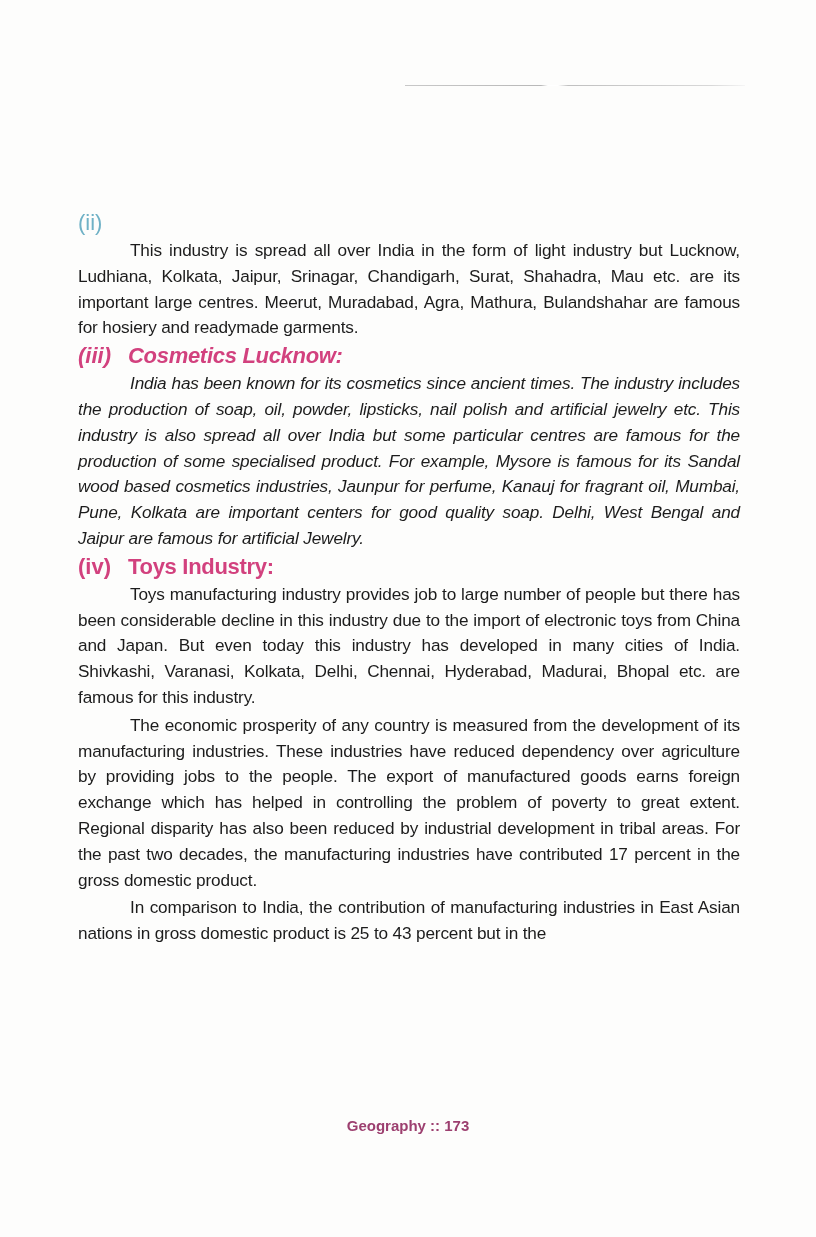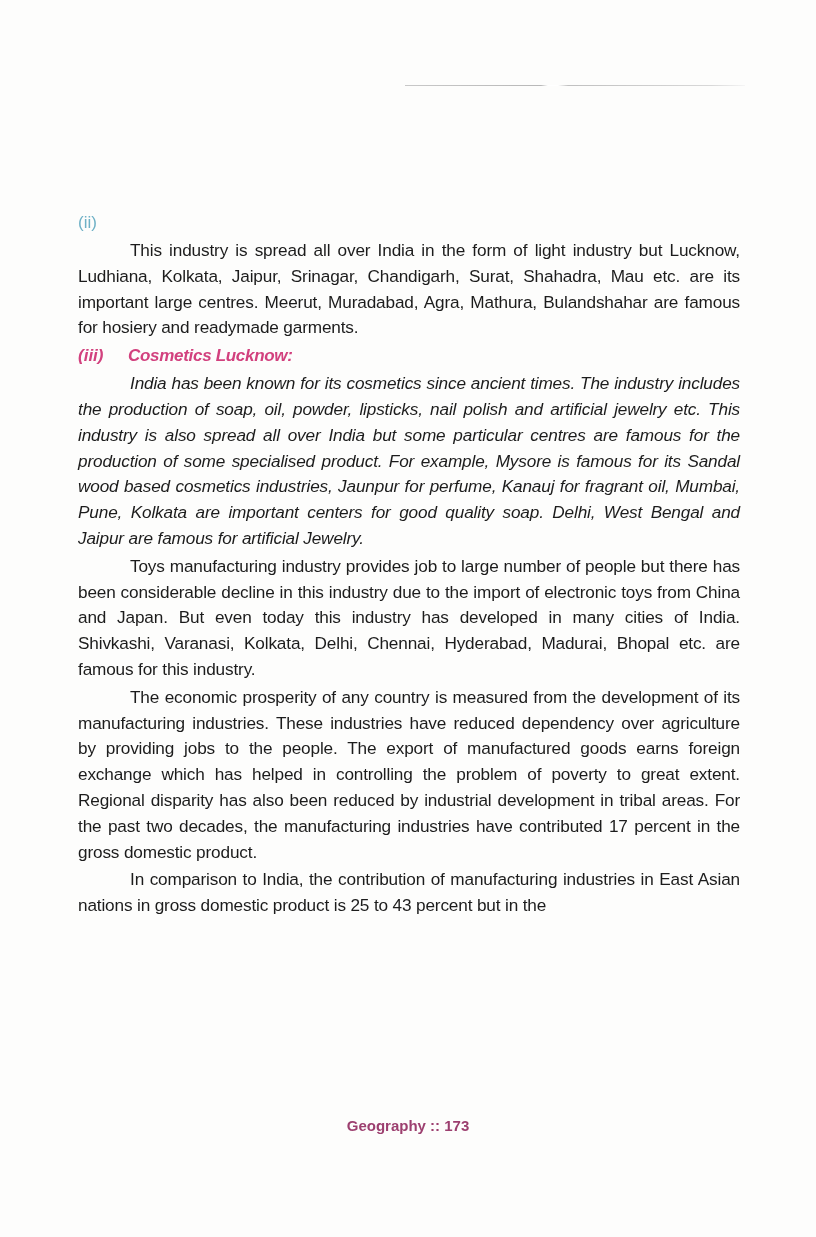--- a/index.html
+++ b/index.html
@@ -13,21 +13,21 @@
   }
   .top-rule {
     position: absolute; left: 405px; top: 85px; width: 340px; height: 1px;
     background: linear-gradient(90deg, #c8c8c8 0%, #b8b8b8 40%, #fff 42%, #fff 45%, #c0c0c0 48%, #d8d8d8 90%, #f5f5f5 100%);
   }
   .page {
     position: absolute; left: 78px; top: 210px; width: 662px;
     font-size: 17.2px; line-height: 25.8px;
   }
   .heading {
-    display: flex; align-items: baseline; margin: 0; font-size: 17px;
+    display: flex; align-items: baseline; margin: 0; font-size: 22px;
     height: 28px;
   }
   .heading .num { width: 50px; }
   .heading.blue { color: #6fb1c6; }
   .heading.pink { color: #d2417e; font-weight: bold; }
   .heading.pink .title { letter-spacing: -0.3px; }
   p.body {
     margin: 0 0 2px 0;
     text-align: justify;
     text-indent: 52px;
@@ -60,20 +60,24 @@
 
   <section class="sec-iii">
     <div class="heading pink">
       <span class="num">(iii)</span>
       <span class="title">Cosmetics Lucknow:</span>
     </div>
     <p class="body">India has been known for its cosmetics since ancient times. The industry includes the production of soap, oil, powder, lipsticks, nail polish and artificial jewelry etc. This industry is also spread all over India but some particular centres are famous for the production of some specialised product. For example, Mysore is famous for its Sandal wood based cosmetics industries, Jaunpur for perfume, Kanauj for fragrant oil, Mumbai, Pune, Kolkata are important centers for good quality soap. Delhi, West Bengal and Jaipur are famous for artificial Jewelry.</p>
   </section>
 
   <section>
+    <div class="heading pink">
+      <span class="num">(iv)</span>
+      <span class="title">Toys Industry:</span>
+    </div>
     <p class="body">Toys manufacturing industry provides job to large number of people but there has been considerable decline in this industry due to the import of electronic toys from China and Japan. But even today this industry has developed in many cities of India. Shivkashi, Varanasi, Kolkata, Delhi, Chennai, Hyderabad, Madurai, Bhopal etc. are famous for this industry.</p>
   </section>
 
   <section>
     <p class="body">The economic prosperity of any country is measured from the development of its manufacturing industries. These industries have reduced dependency over agriculture by providing jobs to the people. The export of manufactured goods earns foreign exchange which has helped in controlling the problem of poverty to great extent. Regional disparity has also been reduced by industrial development in tribal areas. For the past two decades, the manufacturing industries have contributed 17 percent in the gross domestic product.</p>
     <p class="body">In comparison to India, the contribution of manufacturing industries in East Asian nations in gross domestic product is 25 to 43 percent but in the</p>
   </section>
 
 </div>
 

